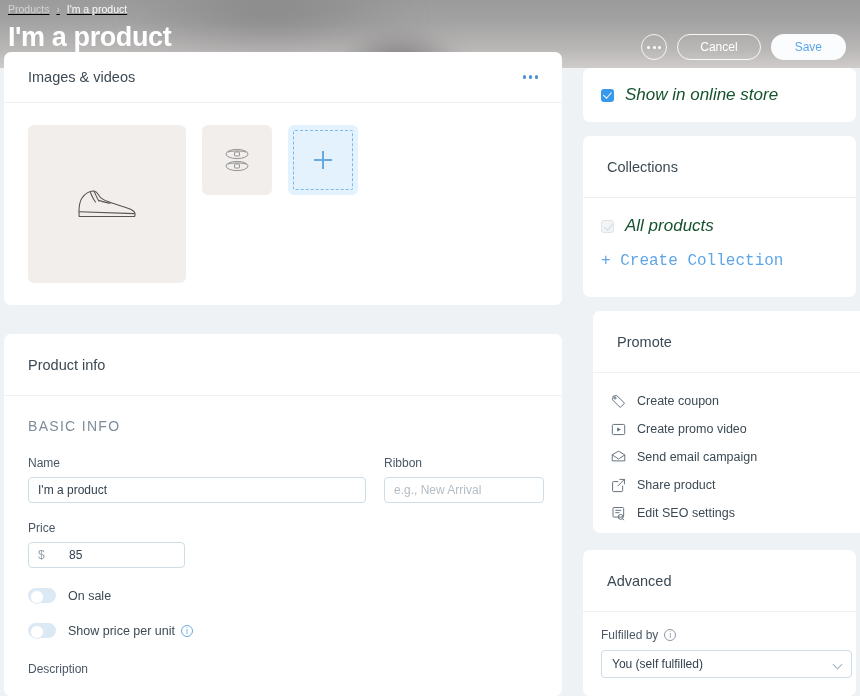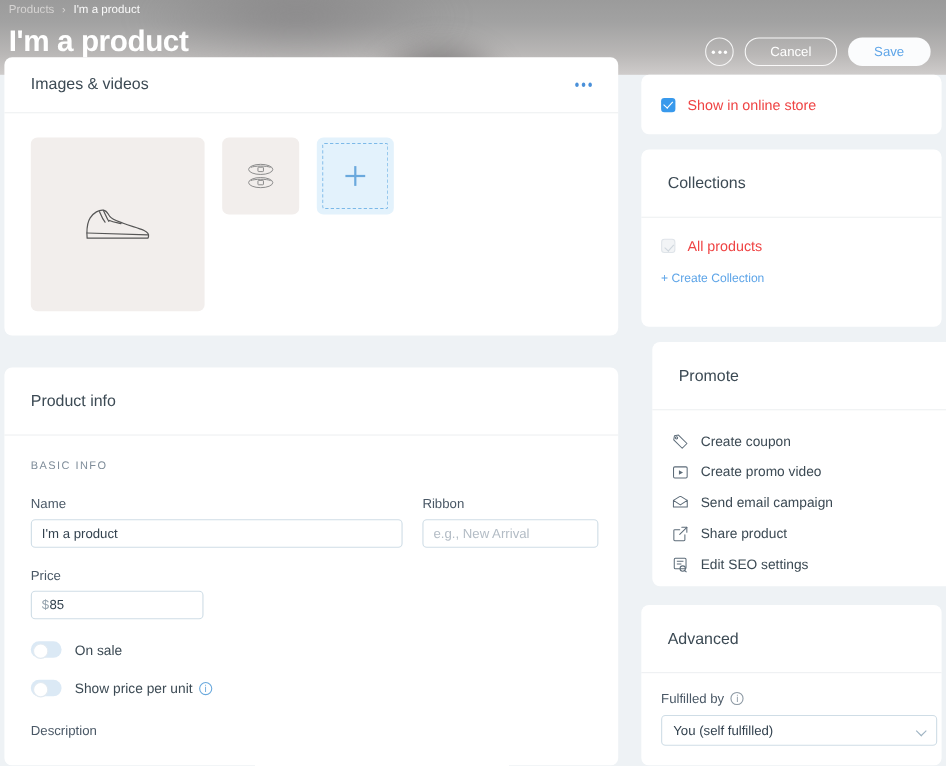--- a/index.html
+++ b/index.html
@@ -23,21 +23,21 @@
     filter: blur(9px);
   }
   .header-blur2 {
     position: absolute; left: 120px; top: -30px; width: 300px; height: 90px;
     background: radial-gradient(ellipse at 50% 50%, rgba(120,118,120,0.55) 0%, rgba(150,148,150,0.0) 70%);
     filter: blur(12px);
   }
   .breadcrumb {
     position: absolute; left: 8px; top: 3px;
     display: flex; align-items: flex-end; gap: 7px;
-    font-size: 10.5px; z-index: 3;
+    font-size: 10.5px; z-index: 3; text-decoration: underline;
   }
   .bc-root { color: #d5d3d2; }
   .bc-sep { color: #d8d6d5; font-size: 10px; }
   .bc-cur { color: #fafafa; }
   .page-title {
     position: absolute; left: 8px; top: 22px; z-index: 3;
     font-size: 27px; font-weight: bold; color: #ffffff; letter-spacing: -0.4px;
   }
   .hdr-actions {
     position: absolute; right: 14px; top: 34px; z-index: 3;
@@ -99,38 +99,38 @@
   .plus::before, .plus::after {
     content: ""; position: absolute; background: #6aa9dd;
   }
   .plus::before { left: 8px; top: 0; width: 1.6px; height: 18px; }
   .plus::after { left: 0; top: 8px; width: 18px; height: 1.6px; }
 
   
   .info-card { left: 4px; top: 334px; width: 558px; height: 362px; }
   .info-body { padding: 22px 24px 0 24px; }
   .section-label {
-    font-size: 10px; letter-spacing: 1.3px; color: #7e8c99; margin-bottom: 22px;
+    font-size: 14px; letter-spacing: 1.3px; color: #7e8c99; margin-bottom: 22px;
   }
   .field-label { font-size: 12px; color: #4a5866; margin-bottom: 7px; }
   .field-row { display: flex; gap: 18px; margin-top: 19px; }
   .input {
     height: 26px; border: 1px solid #cfdde6; border-radius: 4px;
     background: #ffffff; font-size: 12px; color: #33424f;
     font-family: inherit; padding: 0 9px; outline: none; width: 100%;
   }
   .input::placeholder { color: #b3bcc5; }
   .f-name { width: 338px; }
   .f-ribbon { width: 160px; }
   .price-wrap { position: relative; width: 157px; margin-top: 0; }
   .price-sym {
     position: absolute; left: 10px; top: 0; height: 26px; line-height: 26px;
     font-size: 12px; color: #93a1ac;
   }
-  .price-input { padding-left: 16px; }
+  .price-input { padding-left: 40px; }
 
   .toggle-row { display: flex; align-items: center; gap: 12px; margin-top: 20px; }
   .toggle {
     width: 28px; height: 15px; border-radius: 8px; background: #dbe9f5;
     position: relative; cursor: pointer; flex: none;
   }
   .toggle::after {
     content: ""; position: absolute; left: 1.5px; top: 1.5px;
     width: 12px; height: 12px; border-radius: 50%;
     background: #ffffff; border: 1px solid #e2eaf1;
@@ -149,26 +149,26 @@
     width: 13px; height: 13px; border-radius: 3px; background: #3899ec;
     position: relative; cursor: pointer; flex: none;
   }
   .cb::after {
     content: ""; position: absolute; left: 4px; top: 1.5px;
     width: 3.5px; height: 7px; border: solid #ffffff;
     border-width: 0 1.6px 1.6px 0; transform: rotate(42deg);
   }
   .cb.disabled { background: #f2f4f6; border: 1px solid #dfe4e9; }
   .cb.disabled::after { border-color: #cfd6dd; }
-  .cb-label { font-size: 13px; color: #ef4444; margin-left: 11px; }
+  .cb-label { font-size: 17px; color: #14532d; margin-left: 11px; font-style: italic; }
 
   .coll-card { left: 583px; top: 136px; width: 273px; height: 161px; }
   .coll-body { padding: 18px 18px 0 18px; }
   .coll-row { display: flex; align-items: center; }
-  .coll-link { margin-top: 16px; font-size: 11px; color: #5ea5e8; cursor: pointer; }
+  .coll-link { margin-top: 16px; font-size: 16px; color: #5ea5e8; cursor: pointer; font-family: Liberation Mono, monospace; }
 
   .promote-card { left: 583px; top: 311px; width: 304px; height: 222px; margin-left: 10px; }
   .promote-body { padding: 14px 18px 0 18px; }
   .promote-item {
     display: flex; align-items: center; gap: 11px; height: 28px; cursor: pointer;
   }
   .promote-label { font-size: 12.5px; color: #3c4a54; }
   .pico { width: 15px; height: 15px; flex: none; display: block; }
 
   .adv-card { left: 583px; top: 550px; width: 273px; height: 146px; }

